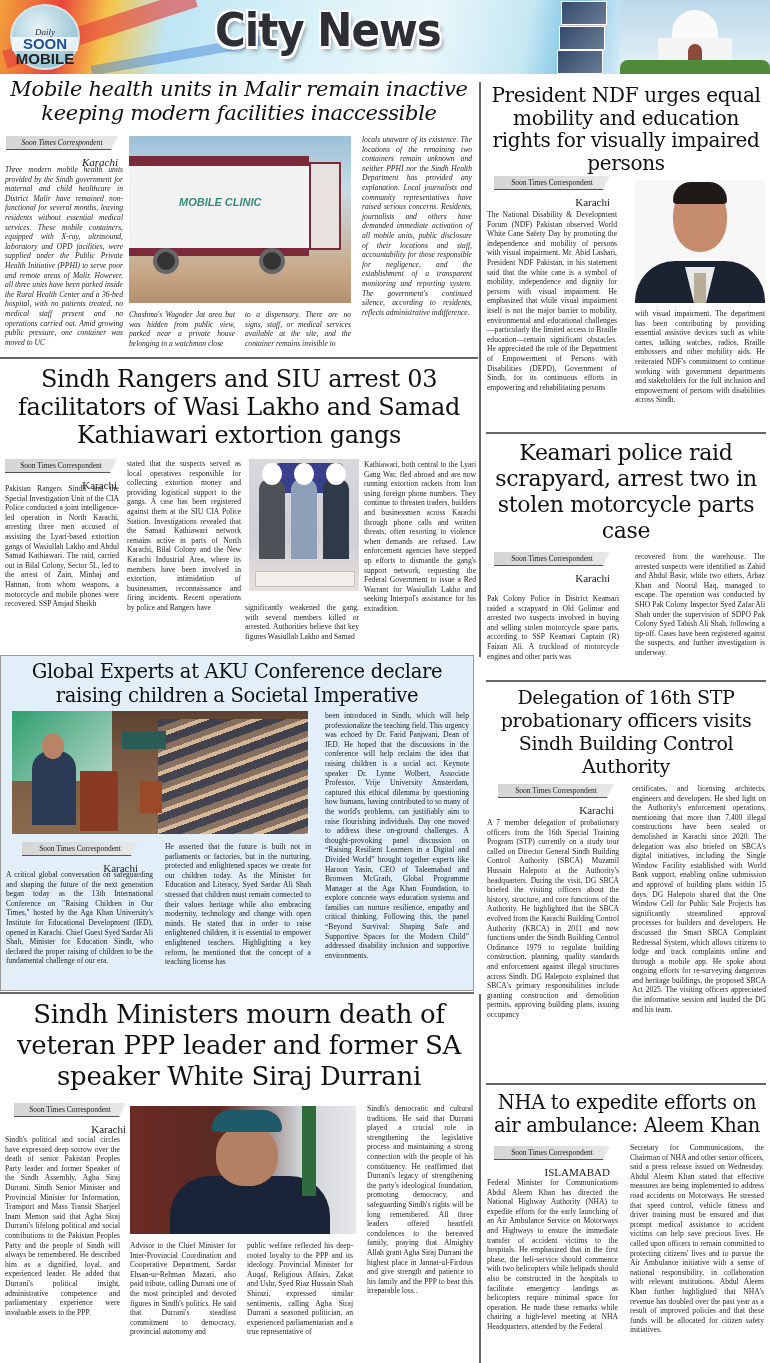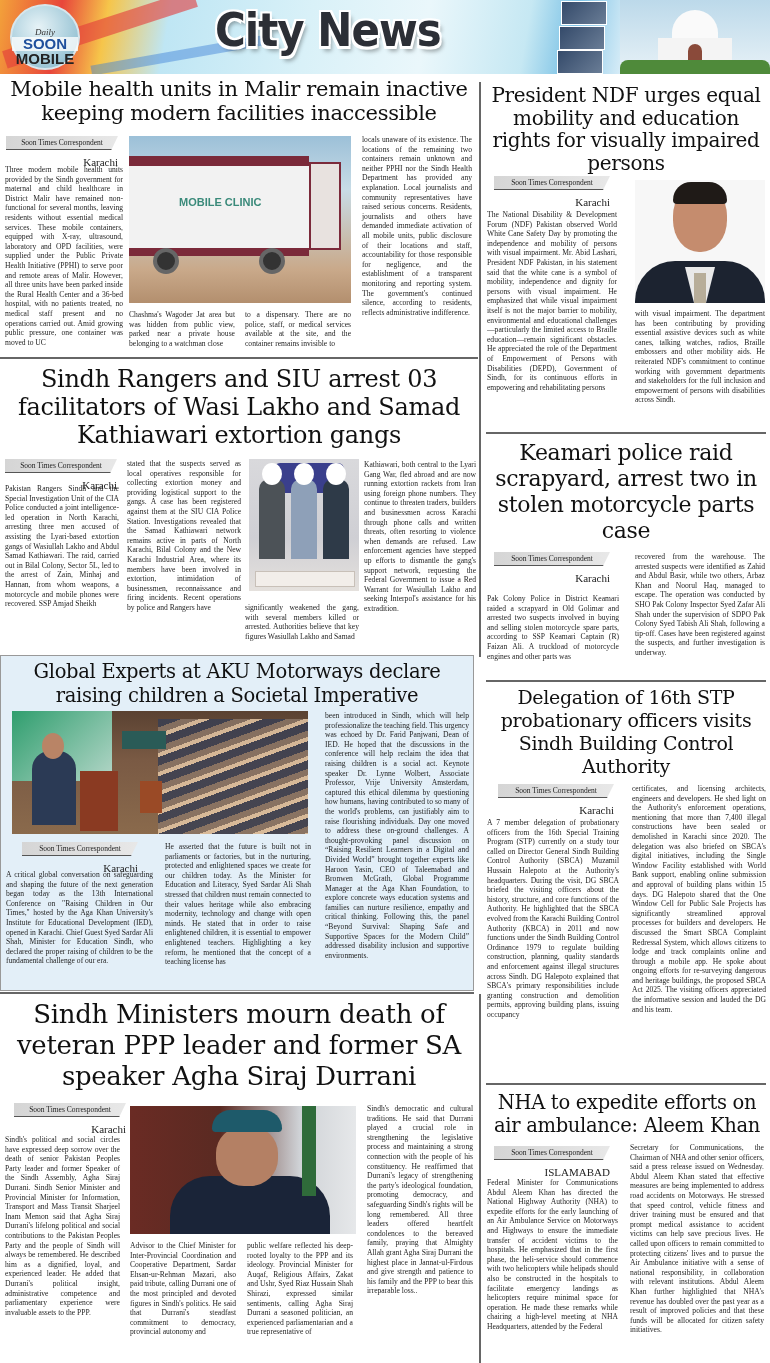--- a/index.html
+++ b/index.html
@@ -94,36 +94,36 @@
     <div class="mast-photo" style="left:2px;top:50px;"></div>
   </div>
   <div class="mast-mazar">
     <div class="mazar-dome"></div>
       <div class="mazar-base"></div>
       <div class="mazar-arch"></div>
       <div class="mazar-trees"></div>
   </div>
 </header>
 
-<article class="article" style="left:0;top:74px;width:406px;height:284px;">
+<article class="article" style="left:0;top:74px;width:406px;height:284px;font-style:italic;">
   <h2 class="headline" style="position:absolute;left:4px;top:3px;width:470px;font-size:21px;line-height:24px;">Mobile health units in Malir remain inactive keeping modern facilities inaccessible</h2>
   <div class="byline" style="left:6px;top:62px;">
     <div class="byline-box">Soon Times Correspondent</div>
     <div class="byline-loc">Karachi</div>
   </div>
   <div class="body-text" style="left:5px;top:91px;width:118px;">Three modern mobile health units provided by the Sindh government for maternal and child healthcare in District Malir have remained non-functional for several months, leaving residents without essential medical services. These mobile containers, equipped with X-ray, ultrasound, laboratory and OPD facilities, were supplied under the Public Private Health Initiative (PPHI) to serve poor and remote areas of Malir. However, all three units have been parked inside the Rural Health Center and a 36-bed hospital, with no patients treated, no medical staff present and no operations carried out. Amid growing public pressure, one container was moved to UC</div>
   <div class="photo ph-clinic" style="left:129px;top:62px;width:222px;height:167px;">
     <div class="truck"></div>
       <div class="cab"></div>
     <div class="label">MOBILE CLINIC</div>
     <div class="wheel" style="left:24px;"></div>
       <div class="wheel" style="left:130px;"></div>
   </div>
   <div class="body-text" style="left:129px;top:236px;width:106px;">Chashma's Wagoder Jat area but was hidden from public view, parked near a private house belonging to a watchman close</div>
-  <div class="body-text" style="left:245px;top:236px;width:106px;">to a dispensary. There are no police, staff, or medical services available at the site, and the container remains invisible to</div>
+  <div class="body-text" style="left:245px;top:236px;width:106px;">to a dispensary. There are no signs, staff, or medical services available at the site, and the container remains invisible to</div>
   <div class="body-text" style="left:362px;top:61px;width:110px;">locals unaware of its existence. The locations of the remaining two containers remain unknown and neither PPHI nor the Sindh Health Department has provided any explanation. Local journalists and community representatives have raised serious concerns. Residents, journalists and others have demanded immediate activation of all mobile units, public disclosure of their locations and staff, accountability for those responsible for negligence, and the establishment of a transparent monitoring and reporting system. The government's continued silence, according to residents, reflects administrative indifference.</div>
 </article>
 <div class="rule" style="left:0;top:357px;width:478px;height:2px;"></div>
 <div class="rule" style="left:479px;top:82px;width:2px;height:575px;"></div>
 
 <article class="article" style="left:482px;top:80px;width:288px;height:350px;padding-left:28px;">
   <h2 class="headline" style="position:absolute;left:4px;top:4px;width:280px;font-size:20px;line-height:22.5px;">President NDF urges equal mobility and education rights for visually impaired persons</h2>
   <div class="byline" style="left:12px;top:96px;width:116px;">
     <div class="byline-box">Soon Times Correspondent</div>
     <div class="byline-loc">Karachi</div>
@@ -168,21 +168,21 @@
     <div class="byline-box">Soon Times Correspondent</div>
     <div class="byline-loc">Karachi</div>
   </div>
   <div class="body-text" style="left:5px;top:160px;width:132px;font-family:Liberation Serif, serif;">Pak Colony Police in District Keamari raided a scrapyard in Old Golimar and arrested two suspects involved in buying and selling stolen motorcycle spare parts, according to SSP Keamari Captain (R) Faizan Ali. A truckload of motorcycle engines and other parts was</div>
   <div class="body-text" style="left:153px;top:118px;width:130px;">recovered from the warehouse. The arrested suspects were identified as Zahid and Abdul Basir, while two others, Arbaz Khan and Noorul Haq, managed to escape. The operation was conducted by SHO Pak Colony Inspector Syed Zafar Ali Shah under the supervision of SDPO Pak Colony Syed Tabish Ali Shah, following a tip-off. Cases have been registered against the suspects, and further investigation is underway.</div>
 </article>
 <div class="rule" style="left:486px;top:680px;width:280px;height:2px;"></div>
 
 <div class="aku-box"></div>
 <article class="article" style="left:0;top:655px;width:474px;height:336px;">
-  <h2 class="headline" style="position:absolute;left:4px;top:5px;width:466px;font-size:19.5px;line-height:24px;">Global Experts at AKU Motorways declare raising children a Societal Imperative</h2>
+  <h2 class="headline" style="position:absolute;left:4px;top:5px;width:466px;font-size:19.5px;line-height:24px;">Global Experts at AKU Conference declare raising children a Societal Imperative</h2>
   <div class="photo ph-aku" style="left:12px;top:56px;width:296px;height:123px;">
     <div class="screen"></div>
       <div class="audience"></div>
       <div class="table"></div>
       <div class="ctable"></div>
     <div class="speaker"></div>
       <div class="speakerhead"></div>
       <div class="podium"></div>
   </div>
   <div class="byline" style="left:22px;top:187px;width:116px;">
@@ -202,21 +202,21 @@
   </div>
   <div class="body-text" style="left:5px;top:136px;width:132px;">A 7 member delegation of probationary officers from the 16th Special Training Program (STP) currently on a study tour called on Director General Sindh Building Control Authority (SBCA) Muzamil Hussain Halepoto at the Authority's headquarters. During the visit, DG SBCA briefed the visiting officers about the history, structure, and core functions of the Authority. He highlighted that the SBCA evolved from the Karachi Building Control Authority (KBCA) in 2011 and now functions under the Sindh Building Control Ordinance 1979 to regulate building construction, planning, quality standards and enforcement against illegal structures across Sindh. DG Halepoto explained that SBCA's primary responsibilities include granting construction and demolition permits, approving building plans, issuing occupancy</div>
   <div class="body-text" style="left:150px;top:102px;width:134px;">certificates, and licensing architects, engineers and developers. He shed light on the Authority's enforcement operations, mentioning that more than 7,400 illegal constructions have been sealed or demolished in Karachi since 2020. The delegation was also briefed on SBCA's digital initiatives, including the Single Window Facility established with World Bank support, enabling online submission and approval of building plans within 15 days. DG Halepoto shared that the One Window Cell for Public Sale Projects has significantly streamlined approval processes for builders and developers. He discussed the Smart SBCA Complaint Redressal System, which allows citizens to lodge and track complaints online and through a mobile app. He spoke about ongoing efforts for re-surveying dangerous and heritage buildings, the proposed SBCA Act 2025. The visiting officers appreciated the informative session and lauded the DG and his team.</div>
 </article>
 <div class="rule" style="left:486px;top:1083px;width:280px;height:2px;"></div>
 
 <div class="rule" style="left:0;top:992px;width:474px;height:2px;"></div>
 <div class="rule" style="left:479px;top:994px;width:2px;height:369px;"></div>
 
 <article class="article" style="left:0;top:994px;width:478px;height:369px;">
-  <h2 class="headline" style="position:absolute;left:4px;top:5px;width:470px;font-size:26px;line-height:31px;">Sindh Ministers mourn death of veteran PPP leader and former SA speaker Agha Siraj Durrani</h2>
+  <h2 class="headline" style="position:absolute;left:4px;top:5px;width:470px;font-size:26px;line-height:31px;">Sindh Ministers mourn death of veteran PPP leader and former SA speaker White Siraj Durrani</h2>
   <div class="byline" style="left:14px;top:109px;">
     <div class="byline-box">Soon Times Correspondent</div>
     <div class="byline-loc">Karachi</div>
   </div>
   <div class="body-text" style="left:5px;top:141px;width:115px;">Sindh's political and social circles have expressed deep sorrow over the death of senior Pakistan Peoples Party leader and former Speaker of the Sindh Assembly, Agha Siraj Durrani. Sindh Senior Minister and Provincial Minister for Information, Transport and Mass Transit Sharjeel Inam Memon said that Agha Siraj Durrani's lifelong political and social contributions to the Pakistan Peoples Party and the people of Sindh will always be remembered. He described him as a dignified, loyal, and experienced leader. He added that Durrani's political insight, administrative competence and parliamentary experience were invaluable assets to the PPP.</div>
   <div class="photo ph-durrani" style="left:130px;top:112px;width:226px;height:128px;">
     <div class="body"></div>
       <div class="face"></div>
       <div class="cap"></div>
       <div class="flag"></div>

